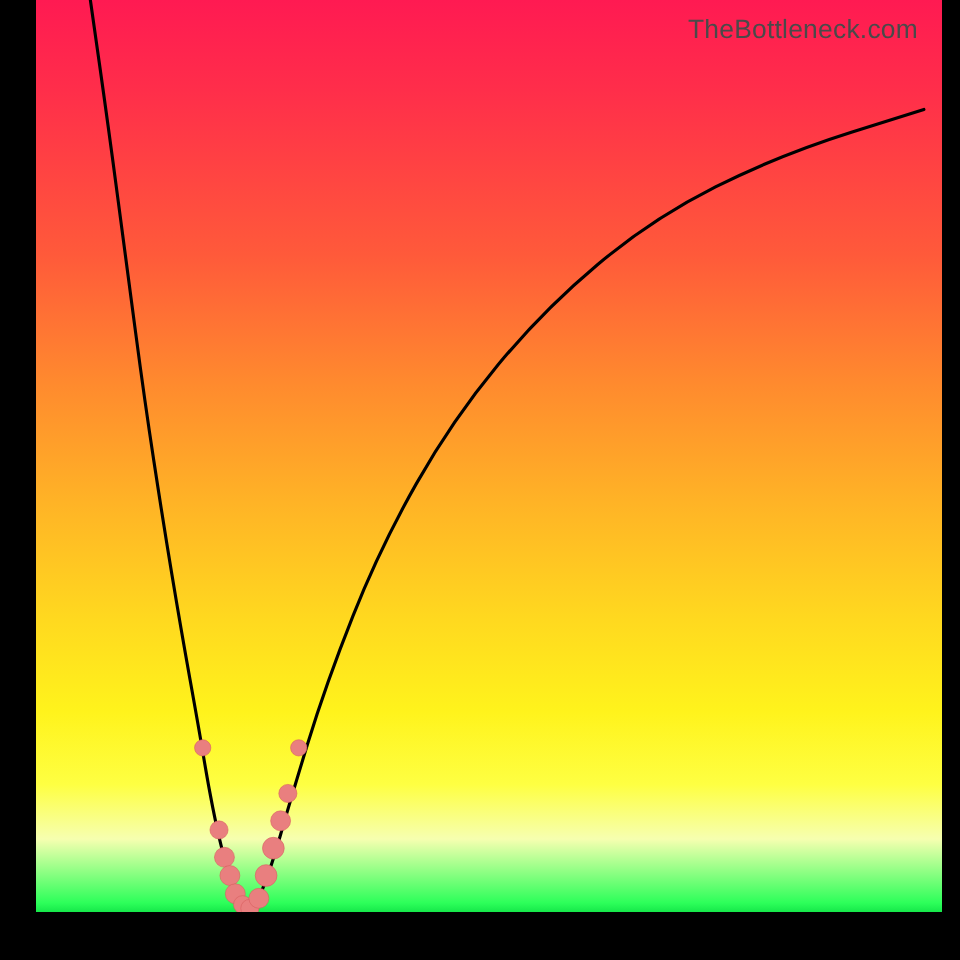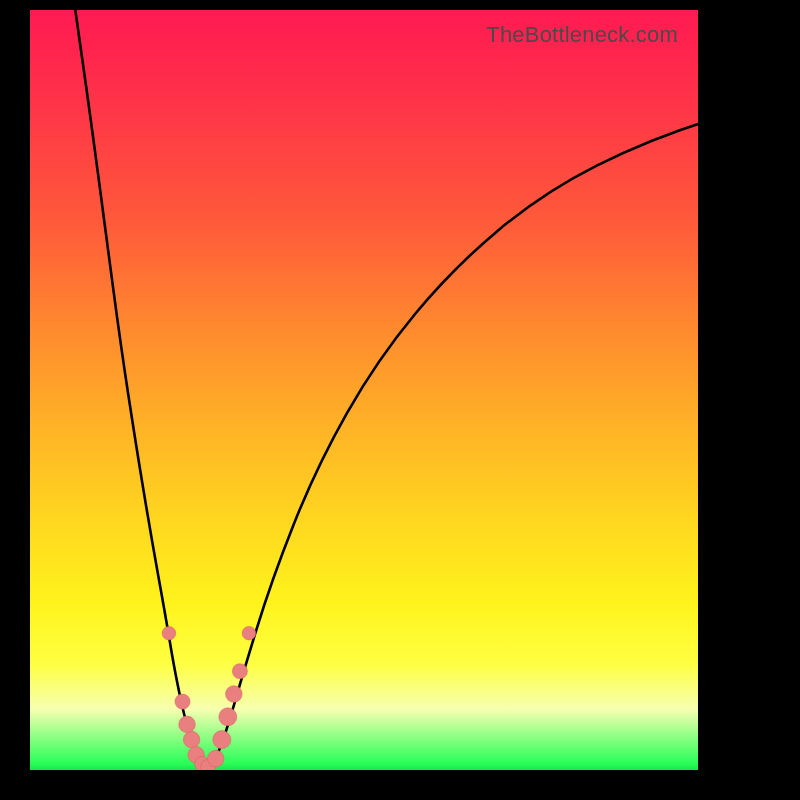--- a/index.html
+++ b/index.html
@@ -13,22 +13,22 @@
   }
   .frame {
     position: absolute;
     left: 0; top: 0;
     width: 800px; height: 800px;
     background: #000;
   }
   .plot {
     position: absolute;
     left: 30px;
-    top: 10px;
-    width: 668px;
+    top: 0;
+    width: 755px;
     height: 760px;
     
     background: linear-gradient(
       to bottom,
       #ff1a52 0%,
       #ff2e4a 10%,
       #ff5a3a 28%,
       #ff8a2e 42%,
       #ffb326 55%,
       #ffd91f 68%,

